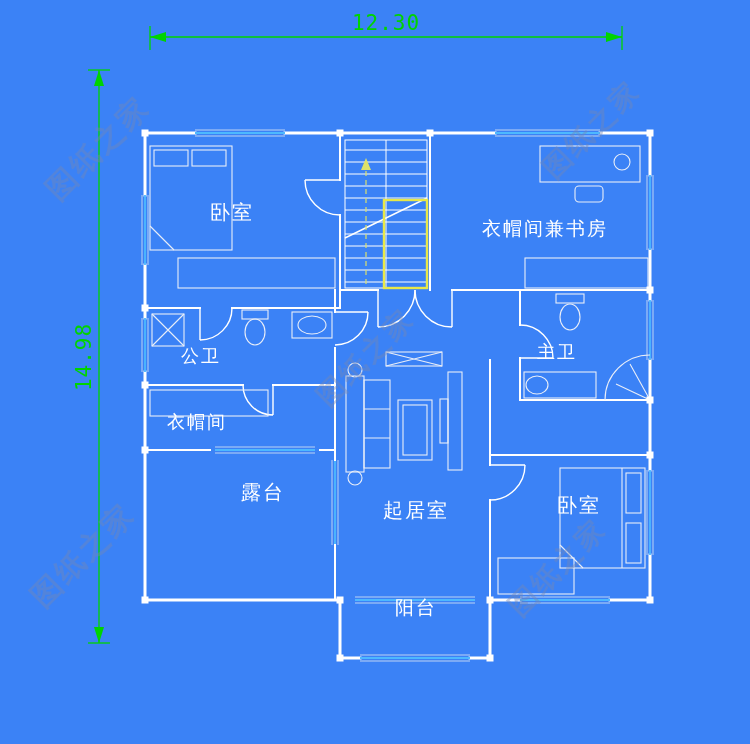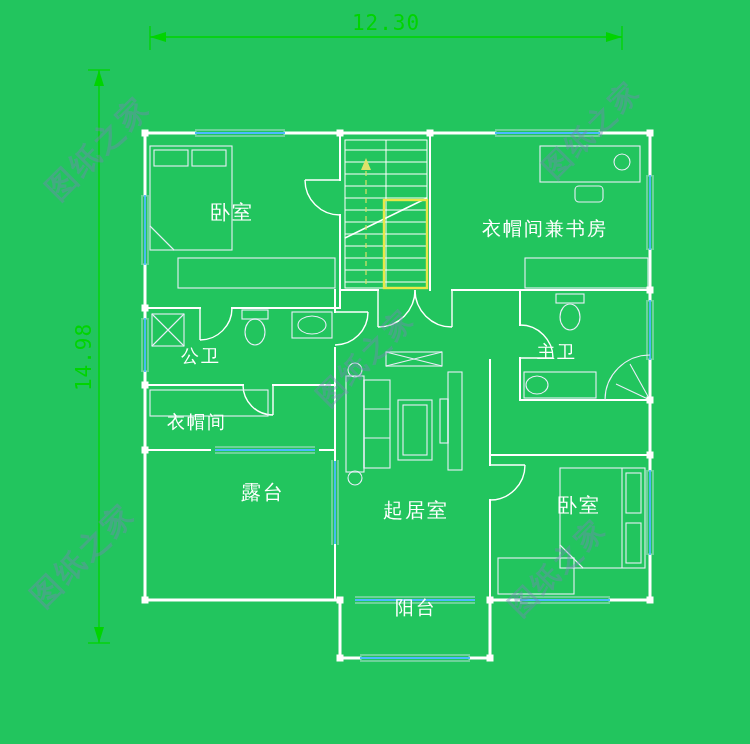--- a/index.html
+++ b/index.html
@@ -1,19 +1,19 @@
 <!DOCTYPE html>
 <html><head>
 <meta charset="utf-8">
 <style>
   html,body{margin:0;padding:0;background:#0b1838;}
   .canvas{
     position:relative;
     width:750px;height:744px;
-    background:#22c55e;
+    background:#3b82f6;
     overflow:hidden;
     font-family:"DejaVu Sans","Liberation Sans",sans-serif;
   }
   svg text{font-family:"DejaVu Sans","Liberation Sans",sans-serif;}
   .room-label{fill:#ffffff;letter-spacing:2px;}
   .dim-text{fill:#00d400;font-family:"DejaVu Sans Mono","Liberation Mono",monospace;letter-spacing:1px;}
   .watermark{fill:#7487b5;opacity:.42;font-weight:bold;letter-spacing:3px;}
   .wall-outer{stroke:#ffffff;stroke-width:3;fill:none;stroke-linecap:square;}
   .wall-inner{stroke:#ffffff;stroke-width:2;fill:none;stroke-linecap:square;}
   .thin{stroke:#ffffff;stroke-width:1;fill:none;}

